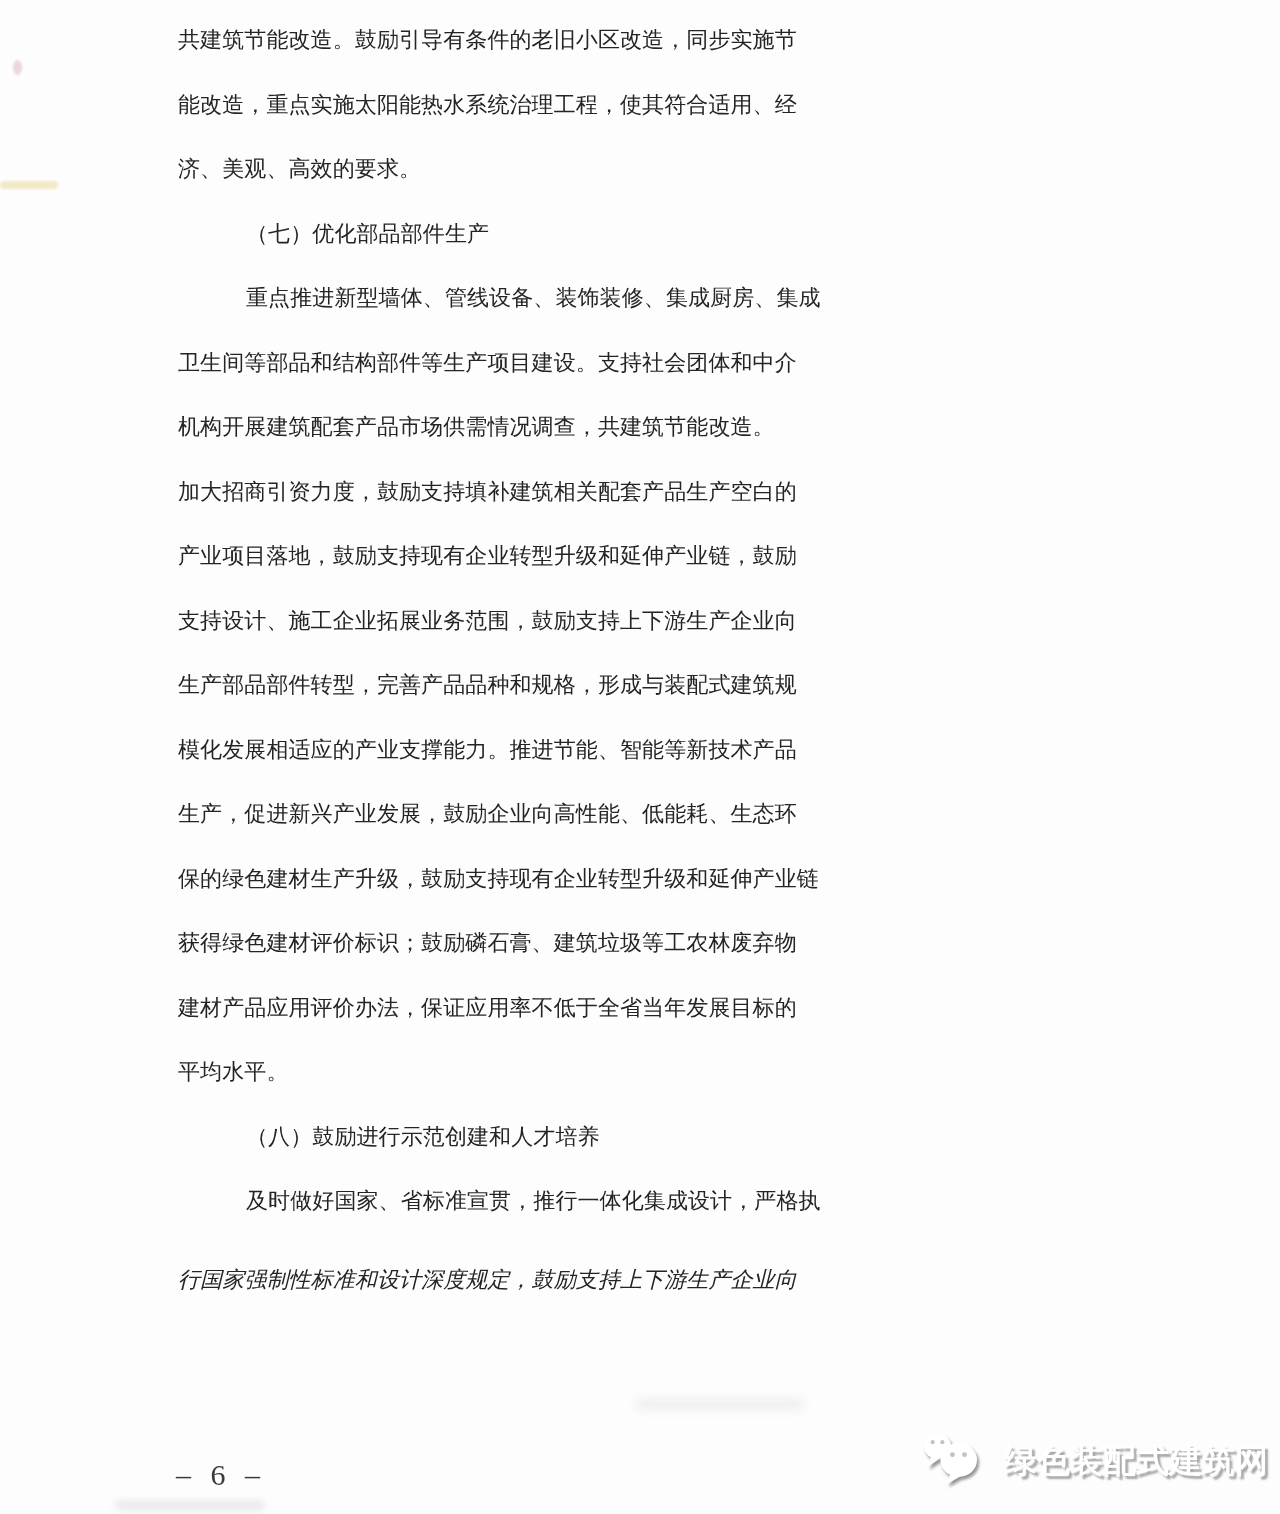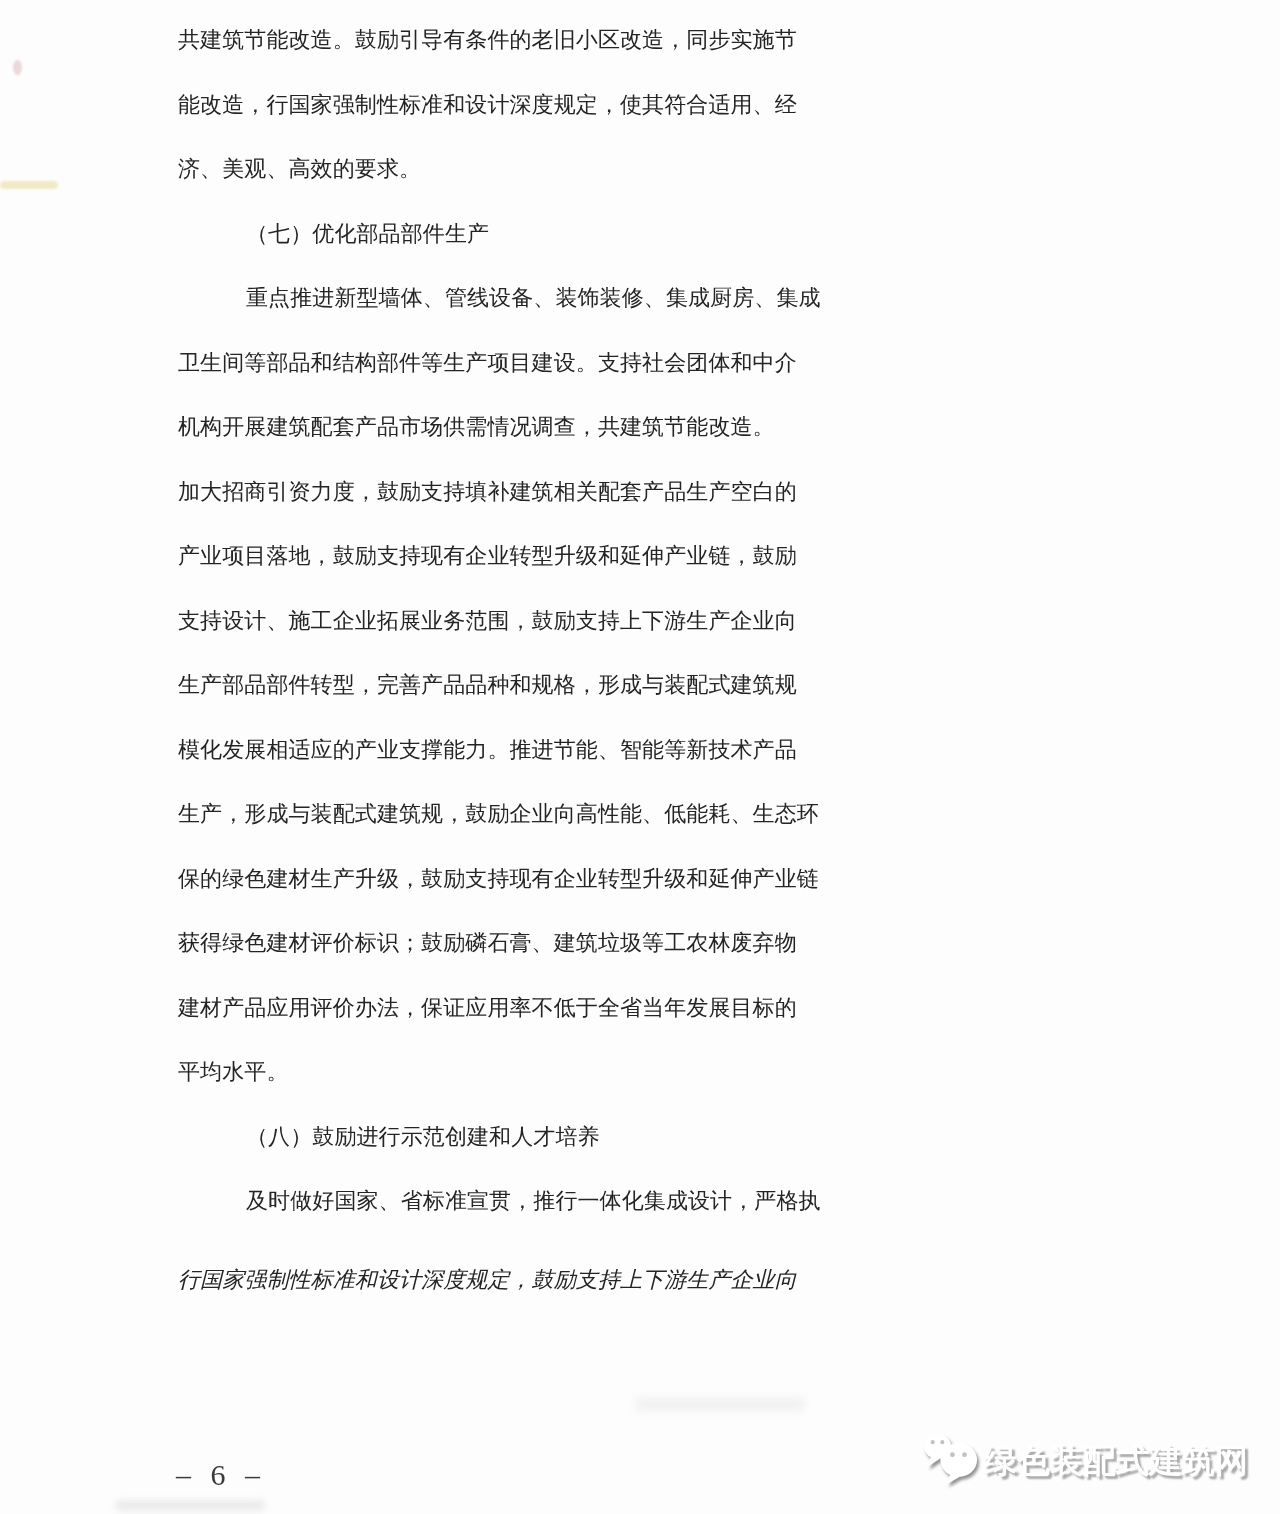--- a/index.html
+++ b/index.html
@@ -54,21 +54,21 @@
     letter-spacing: 6px;
     color: #3a3a3a;
   }
   
   .watermark {
     position: absolute;
     left: 922px;
     top: 1432px;
     display: flex;
     align-items: center;
-    gap: 4px;
+    gap: 24px;
   }
   .watermark .wm-text {
     font-family: "Liberation Sans", "DejaVu Sans", sans-serif;
     font-size: 33px;
     font-weight: bold;
     letter-spacing: 0px;
     color: var(--wm-text, #ffffff);
     text-shadow: 3px 3px 2px var(--wm-shadow, #a8a8a8);
     white-space: nowrap;
   }
@@ -114,32 +114,32 @@
 
 <div class="page">
 
   <div class="artifact pink-dot"></div>
   <div class="artifact yellow-streak"></div>
   <div class="artifact bottom-smudge-1"></div>
   <div class="artifact bottom-smudge-2"></div>
 
   <div class="content" id="doc-body">
       <div class="line">共建筑节能改造。鼓励引导有条件的老旧小区改造，同步实施节</div>
-      <div class="line">能改造，行国家强制性标准和设计深度规定，使其符合适用、经</div>
+      <div class="line">能改造，重点实施太阳能热水系统治理工程，使其符合适用、经</div>
       <div class="line">济、美观、高效的要求。</div>
       <div class="line indent heading">（七）优化部品部件生产</div>
       <div class="line indent">重点推进新型墙体、管线设备、装饰装修、集成厨房、集成</div>
       <div class="line">卫生间等部品和结构部件等生产项目建设。支持社会团体和中介</div>
       <div class="line">机构开展建筑配套产品市场供需情况调查，共建筑节能改造。</div>
       <div class="line">加大招商引资力度，鼓励支持填补建筑相关配套产品生产空白的</div>
       <div class="line">产业项目落地，鼓励支持现有企业转型升级和延伸产业链，鼓励</div>
       <div class="line">支持设计、施工企业拓展业务范围，鼓励支持上下游生产企业向</div>
       <div class="line">生产部品部件转型，完善产品品种和规格，形成与装配式建筑规</div>
       <div class="line">模化发展相适应的产业支撑能力。推进节能、智能等新技术产品</div>
-      <div class="line">生产，形成与装配式建筑规，鼓励企业向高性能、低能耗、生态环</div>
+      <div class="line">生产，促进新兴产业发展，鼓励企业向高性能、低能耗、生态环</div>
       <div class="line">保的绿色建材生产升级，鼓励支持现有企业转型升级和延伸产业链</div>
       <div class="line">获得绿色建材评价标识；鼓励磷石膏、建筑垃圾等工农林废弃物</div>
       <div class="line">建材产品应用评价办法，保证应用率不低于全省当年发展目标的</div>
       <div class="line">平均水平。</div>
       <div class="line indent heading">（八）鼓励进行示范创建和人才培养</div>
       <div class="line indent">及时做好国家、省标准宣贯，推行一体化集成设计，严格执</div>
       <div class="line">行国家强制性标准和设计深度规定，鼓励支持上下游生产企业向</div>
     </div>
 
   <div class="page-number">– 6 –</div>

